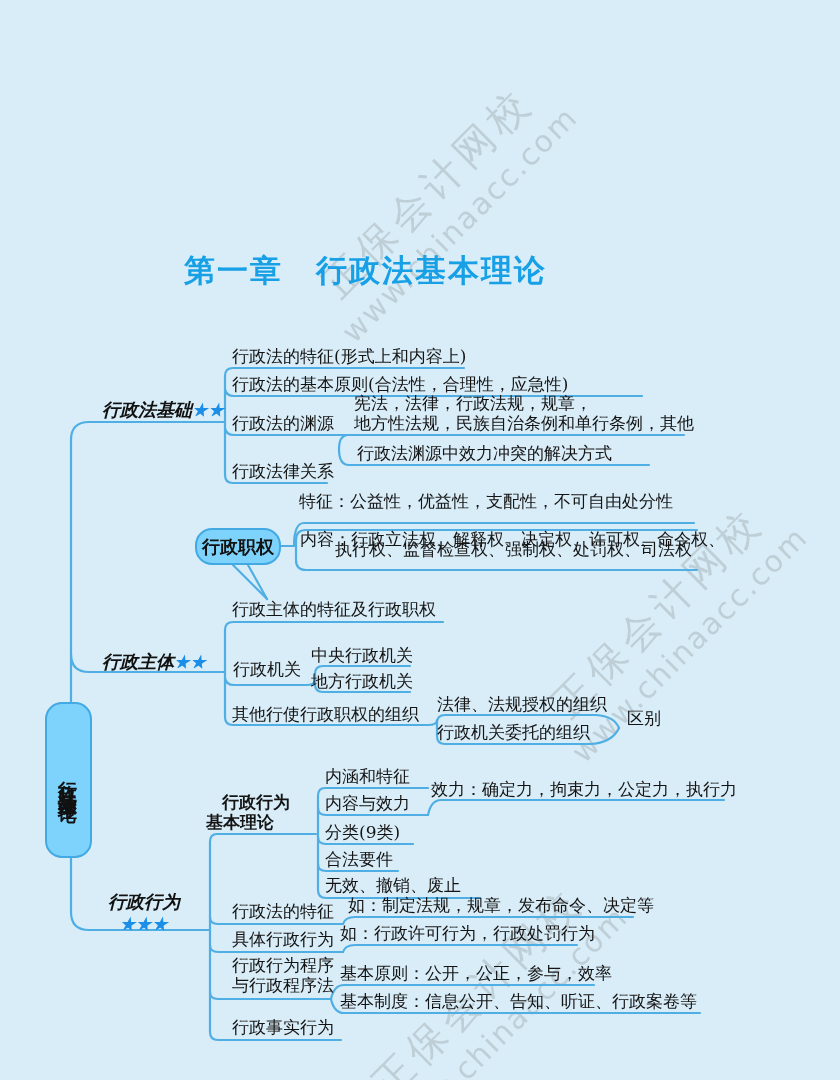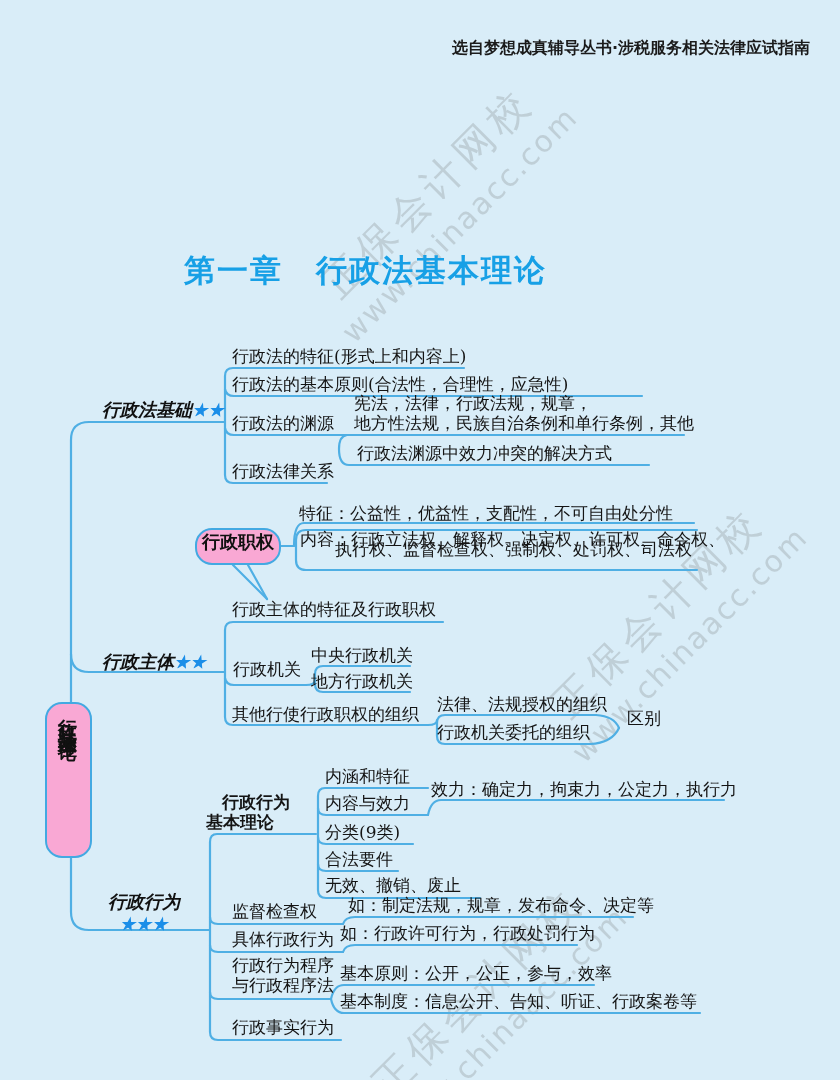--- a/index.html
+++ b/index.html
@@ -27,22 +27,22 @@
   }
   .branch{
     font-weight:bold;font-size:18px;color:#111;font-style:italic;
   }
   .stars{color:#1b8ee8;font-size:17px;font-weight:bold;letter-spacing:1px;}
   .leaf{font-size:17px;line-height:20px;color:#141414;}
   .leafb{font-size:17px;line-height:20px;color:#141414;font-weight:bold;}
   .node-box{
     position:absolute;
     border:2px solid #43a9e2;border-radius:17px;
-    background:#f9a8d4;
-    display:flex;justify-content:center;
+    background:#7dd3fc;
+    display:flex;align-items:center;justify-content:center;
     box-sizing:border-box;
   }
   .root-text{
     writing-mode:vertical-rl;
     font-weight:bold;font-size:19px;letter-spacing:4px;color:#111;
   }
   .zq-text{font-weight:bold;font-size:18px;color:#111;}
   svg.lines{position:absolute;left:0;top:0;pointer-events:none;}
   .wm{
     position:absolute;
@@ -66,21 +66,20 @@
   </div>
   <div class="wm" style="left:480px;top:580px;width:380px;">
     <div class="l1">正保会计网校</div>
     <div class="l2">www.chinaacc.com</div>
   </div>
   <div class="wm" style="left:300px;top:960px;width:380px;">
     <div class="l1">正保会计网校</div>
     <div class="l2">www.chinaacc.com</div>
   </div>
 
-  <div class="abs hdr" style="left:410px;top:38px;width:400px;">选自梦想成真辅导丛书·涉税服务相关法律应试指南</div>
   <div class="abs chapter" style="left:184px;top:250px;">第一章　行政法基本理论</div>
 
   <svg class="lines" width="840" height="1080" viewBox="0 0 840 1080">
     <g fill="none" stroke="#4fafe4" stroke-width="2.2" stroke-linecap="round" stroke-linejoin="round">
 
       <g>
         <path d="M225,422 H89 Q71,422 71,440 V702"></path>
         <path d="M71,654 Q71,672 89,672 H225"></path>
         <path d="M71,858 V912 Q71,930 89,930 H210"></path>
       </g>
@@ -147,42 +146,42 @@
   <div class="abs leaf" style="left:232px;top:374px;">行政法的基本原则(合法性，合理性，应急性)</div>
   <div class="abs leaf" style="left:232px;top:413px;">行政法的渊源</div>
   <div class="abs leaf" style="left:354px;top:393px;">宪法，法律，行政法规，规章，</div>
   <div class="abs leaf" style="left:354px;top:413px;">地方性法规，民族自治条例和单行条例，其他</div>
   <div class="abs leaf" style="left:357px;top:443px;">行政法渊源中效力冲突的解决方式</div>
   <div class="abs leaf" style="left:232px;top:461px;">行政法律关系</div>
 
   <div class="node-box" style="left:195px;top:528px;width:86px;height:37px;">
     <span class="zq-text">行政职权</span>
   </div>
-  <div class="abs leaf" style="left:299px;top:503px;">特征：公益性，优益性，支配性，不可自由处分性</div>
+  <div class="abs leaf" style="left:299px;top:491px;">特征：公益性，优益性，支配性，不可自由处分性</div>
   <div class="abs leaf" style="left:300px;top:529px;">内容：行政立法权、解释权、决定权、许可权、命令权、</div>
   <div class="abs leaf" style="left:335px;top:539px;text-align:right;">执行权、监督检查权、强制权、处罚权、司法权</div>
 
   <div class="abs leaf" style="left:232px;top:599px;">行政主体的特征及行政职权</div>
   <div class="abs leaf" style="left:233px;top:659px;">行政机关</div>
   <div class="abs leaf" style="left:311px;top:645px;">中央行政机关</div>
   <div class="abs leaf" style="left:311px;top:671px;">地方行政机关</div>
   <div class="abs leaf" style="left:232px;top:704px;">其他行使行政职权的组织</div>
   <div class="abs leaf" style="left:437px;top:694px;">法律、法规授权的组织</div>
   <div class="abs leaf" style="left:437px;top:722px;">行政机关委托的组织</div>
   <div class="abs leaf" style="left:627px;top:708px;">区别</div>
 
   <div class="abs leafb" style="left:222px;top:792px;">行政行为</div>
   <div class="abs leafb" style="left:206px;top:812px;">基本理论</div>
   <div class="abs leaf" style="left:325px;top:766px;">内涵和特征</div>
   <div class="abs leaf" style="left:325px;top:793px;">内容与效力</div>
   <div class="abs leaf" style="left:431px;top:779px;">效力：确定力，拘束力，公定力，执行力</div>
   <div class="abs leaf" style="left:325px;top:822px;">分类(9类)</div>
   <div class="abs leaf" style="left:325px;top:849px;">合法要件</div>
   <div class="abs leaf" style="left:325px;top:875px;">无效、撤销、废止</div>
-  <div class="abs leaf" style="left:232px;top:901px;">监督检查权</div>
+  <div class="abs leaf" style="left:232px;top:901px;">行政法的特征</div>
   <div class="abs leaf" style="left:348px;top:895px;">如：制定法规，规章，发布命令、决定等</div>
   <div class="abs leaf" style="left:232px;top:929px;">具体行政行为</div>
   <div class="abs leaf" style="left:340px;top:923px;">如：行政许可行为，行政处罚行为</div>
   <div class="abs leaf" style="left:232px;top:955px;">行政行为程序</div>
   <div class="abs leaf" style="left:232px;top:975px;">与行政程序法</div>
   <div class="abs leaf" style="left:340px;top:963px;">基本原则：公开，公正，参与，效率</div>
   <div class="abs leaf" style="left:340px;top:991px;">基本制度：信息公开、告知、听证、行政案卷等</div>
   <div class="abs leaf" style="left:232px;top:1017px;">行政事实行为</div>
 
 </div>

